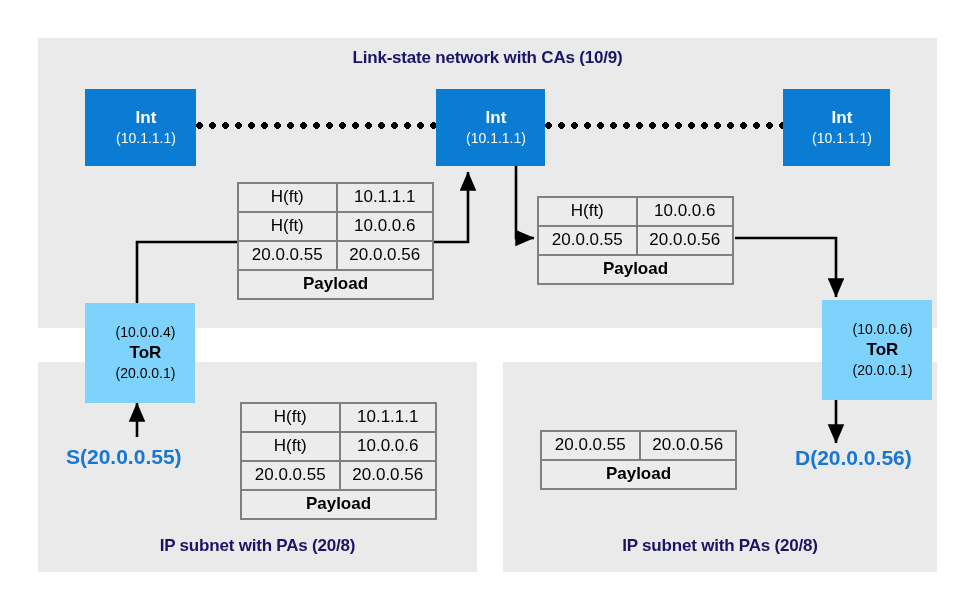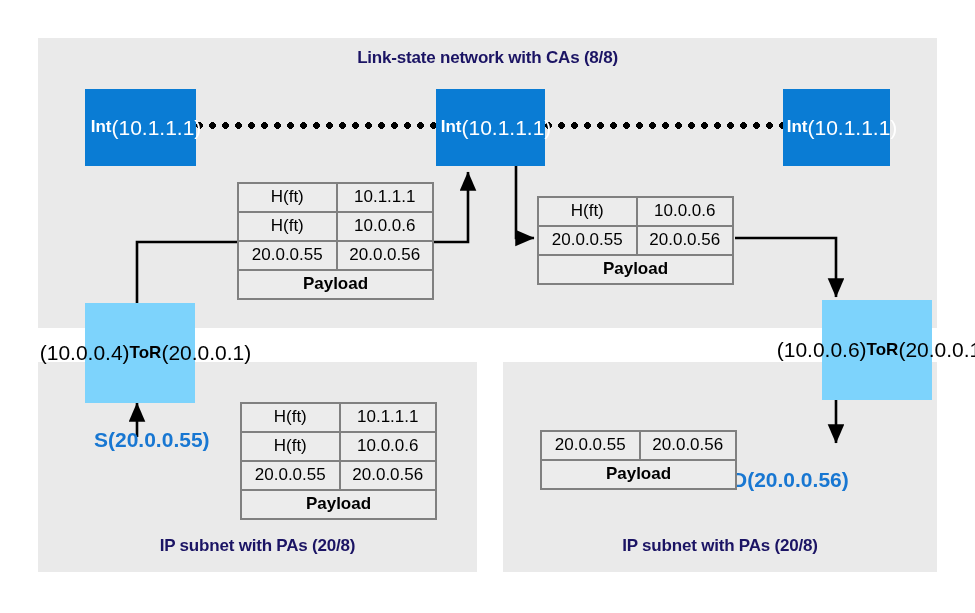--- a/index.html
+++ b/index.html
@@ -27,21 +27,21 @@
     text-align: center;
     color: #1B1464;
     font-weight: bold;
     font-size: 17px;
     letter-spacing: -0.2px;
     white-space: nowrap;
   }
   .node {
     position: absolute;
     display: flex;
-    flex-direction: row;
+    flex-direction: column;
     align-items: center;
     justify-content: center;
     box-sizing: border-box;
     z-index: 6;
     padding-left: 11px;
   }
   .node-int {
     background: #0A7CD4;
     color: #ffffff;
   }
@@ -51,21 +51,21 @@
   }
   .node-line {
     line-height: 1.32;
     white-space: nowrap;
   }
   .node-title {
     font-weight: bold;
     font-size: 17px;
   }
   .node-addr {
-    font-size: 21px;
+    font-size: 14px;
   }
   .dotted-link {
     position: absolute;
     height: 7px;
     z-index: 3;
     background-image: radial-gradient(circle at 3.5px 3.5px, #000000 3.2px, rgba(0,0,0,0) 3.6px);
     background-size: 13px 7px;
     background-repeat: repeat-x;
   }
   .pkt {
@@ -113,21 +113,21 @@
 </style>
 </head>
 <body>
 
 <div id="canvas">
 
   <div class="panel" style="left:38px; top:38px; width:899px; height:290px;"></div>
   <div class="panel" style="left:38px; top:362px; width:439px; height:210px;"></div>
   <div class="panel" style="left:503px; top:362px; width:434px; height:210px;"></div>
 
-  <div class="panel-caption" style="left:38px; top:48px; width:899px;">Link-state network with CAs (8/8)</div>
+  <div class="panel-caption" style="left:38px; top:48px; width:899px;">Link-state network with CAs (10/9)</div>
   <div class="panel-caption" style="left:38px; top:536px; width:439px;">IP subnet with PAs (20/8)</div>
   <div class="panel-caption" style="left:503px; top:536px; width:434px;">IP subnet with PAs (20/8)</div>
 
   <div class="dotted-link" style="left:196px; top:122px; width:240px;"></div>
   <div class="dotted-link" style="left:545px; top:122px; width:238px;"></div>
 
   <svg class="conn" width="975" height="613" style="left:0; top:0;">
     <defs>
       <marker id="arrow" markerWidth="9" markerHeight="9" refX="7.2" refY="3.2" orient="auto" markerUnits="strokeWidth">
         <path d="M0,0 L7.4,3.2 L0,6.4 z" fill="#000000"></path>
@@ -225,16 +225,16 @@
   <div class="pkt" style="left:540px; top:430px; width:197px;">
     <div class="pkt-row">
       <div class="pkt-cell">20.0.0.55</div>
       <div class="pkt-cell">20.0.0.56</div>
     </div>
     <div class="pkt-row">
       <div class="pkt-cell full">Payload</div>
     </div>
   </div>
 
-  <div class="endpoint-label" style="left:66px; top:428px;margin-left:28px;">S(20.0.0.55)</div>
-  <div class="endpoint-label" style="left:732px; top:446px;margin-top:22px;">D(20.0.0.56)</div>
+  <div class="endpoint-label" style="left:66px; top:445px;">S(20.0.0.55)</div>
+  <div class="endpoint-label" style="left:795px; top:446px;">D(20.0.0.56)</div>
 
 </div>
 
 </body></html>

